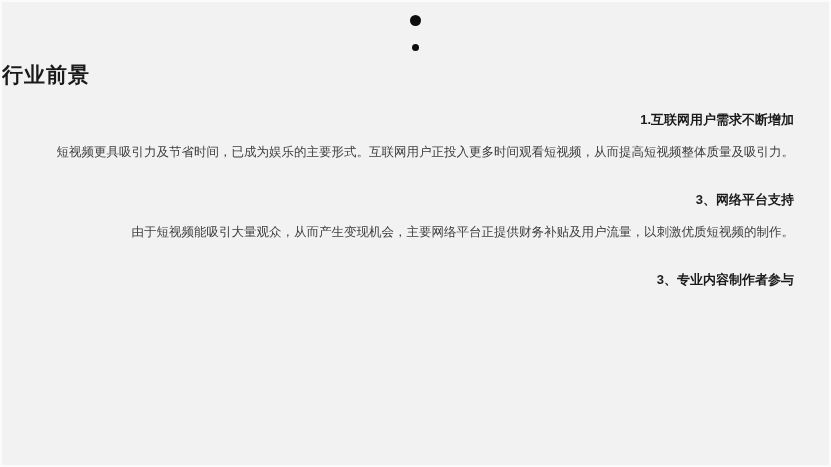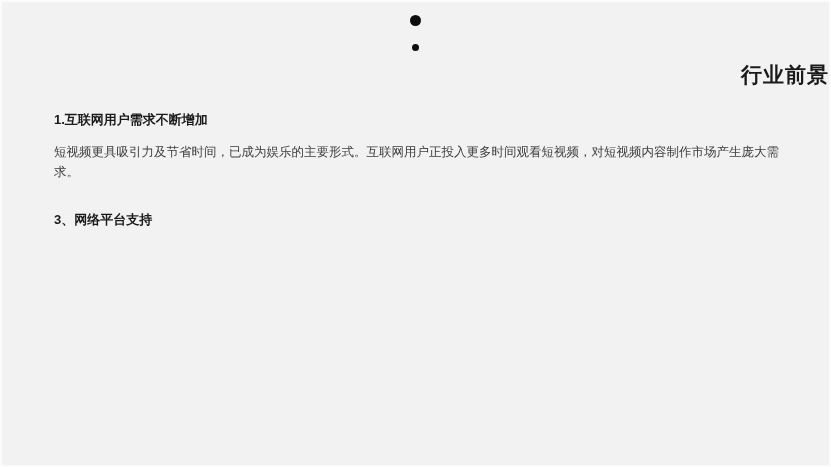--- a/index.html
+++ b/index.html
@@ -44,36 +44,37 @@
     height: 7px;
     margin-top: 18px;
   }
   
   .title {
     position: absolute;
     top: 60px;
     left: 0;
     width: 100%;
     margin: 0;
-    text-align: right;
+    text-align: left;
     font-size: 21px;
     line-height: 26px;
     font-weight: bold;
     color: var(--heading, #1a1a1a);
     letter-spacing: 1px;
   }
   
   .content {
     position: absolute;
     top: 111px;
     left: 52px;
     width: 740px;
   }
   .section {
     margin: 0 0 31px 0;
+    text-align: right;
   }
   .section-heading {
     margin: 0 0 15px 0;
     font-size: 13px;
     line-height: 14px;
     font-weight: bold;
     color: var(--heading, #1a1a1a);
   }
   .section-body {
     margin: 0;
@@ -91,27 +92,29 @@
     <div class="dot dot-large"></div>
     <div class="dot dot-small"></div>
   </div>
 
   <h1 class="title">行业前景</h1>
 
   <div class="content">
 
     <div class="section">
       <h2 class="section-heading">1.互联网用户需求不断增加</h2>
-      <p class="section-body">短视频更具吸引力及节省时间，已成为娱乐的主要形式。互联网用户正投入更多时间观看短视频，对短视频内容制作市场产生庞大需求。</p>
+      <p class="section-body">短视频更具吸引力及节省时间，已成为娱乐的主要形式。互联网用户正投入更多时间观看短视频，从而提高短视频整体质量及吸引力。</p>
     </div>
 
     <div class="section">
       <h2 class="section-heading">3、网络平台支持</h2>
+      <p class="section-body">由于短视频能吸引大量观众，从而产生变现机会，主要网络平台正提供财务补贴及用户流量，以刺激优质短视频的制作。</p>
     </div>
 
     <div class="section">
+      <h2 class="section-heading">3、专业内容制作者参与</h2>
     </div>
 
     <div class="section">
     </div>
 
   </div>
 </div>
 
 </body></html>

